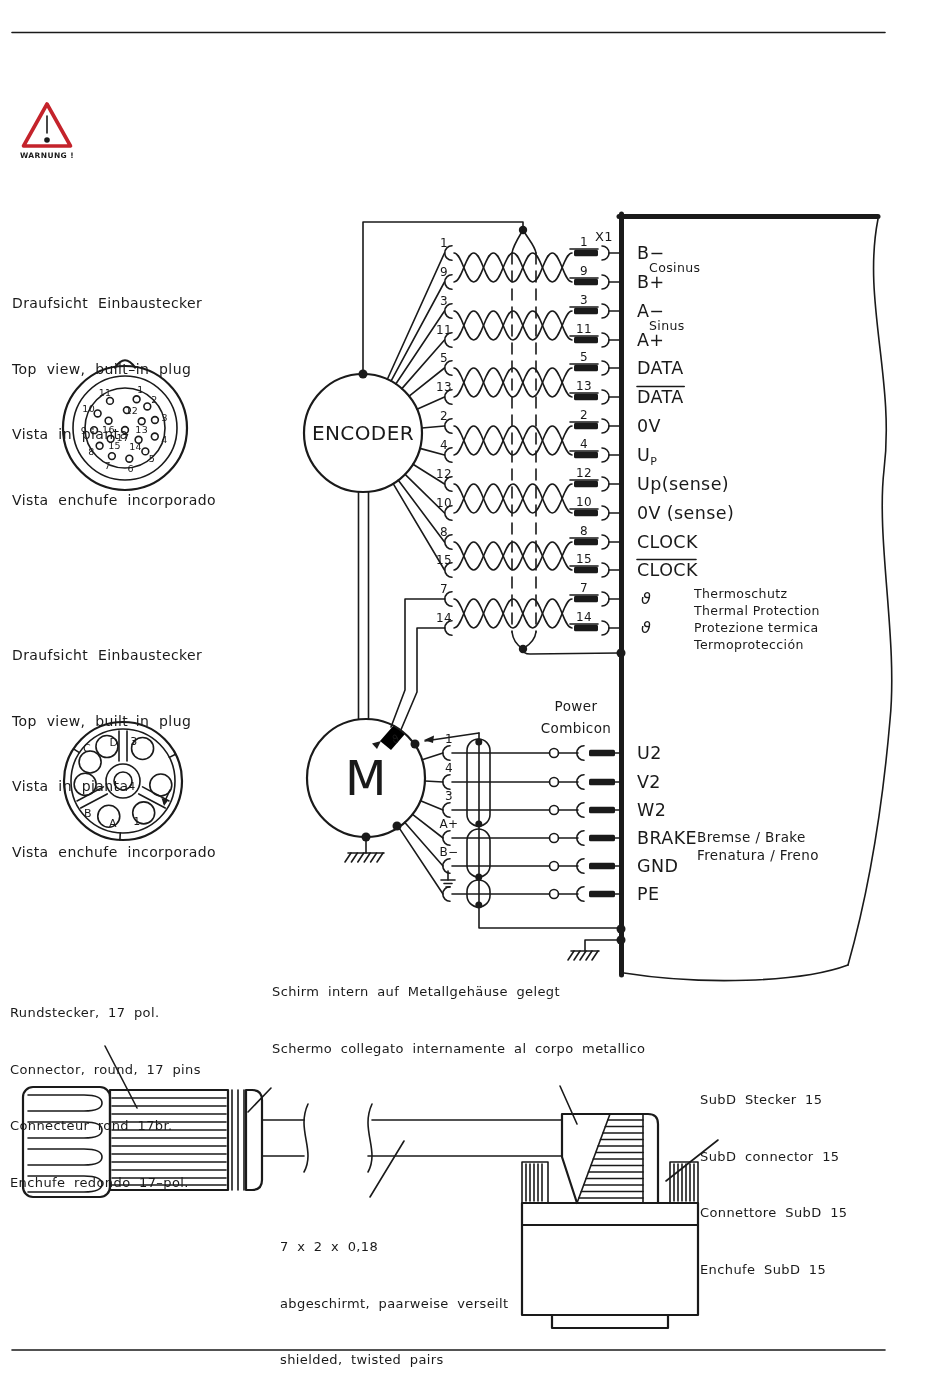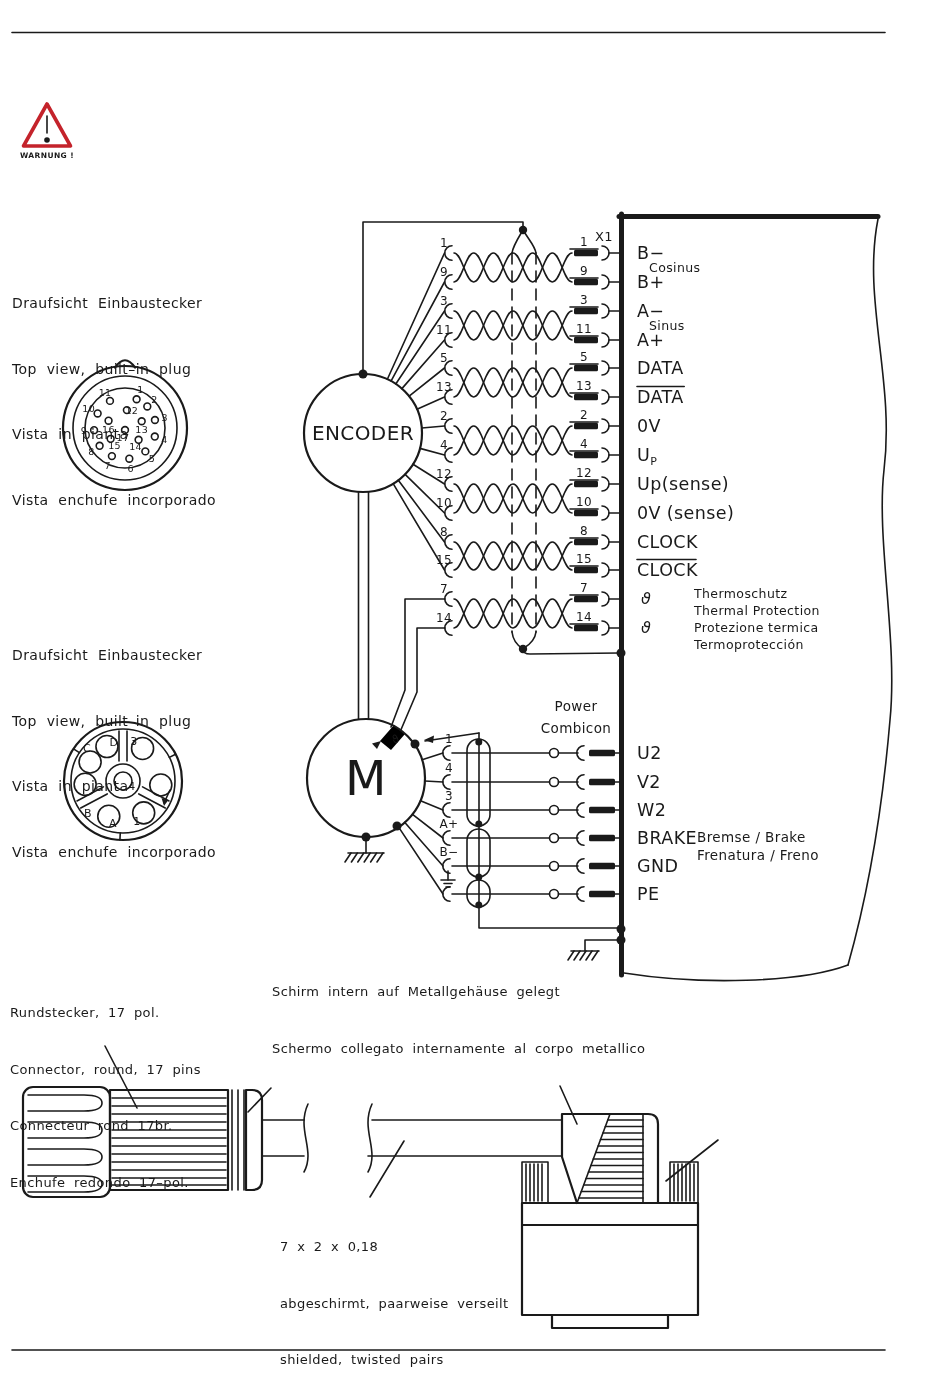--- a/index.html
+++ b/index.html
@@ -41,20 +41,26 @@
     <div>Connector, round, 17 pins</div>
     <div>Connecteur rond 17br.</div>
     <div>Enchufe redondo 17–pol.</div>
   </div>
 
   <div class="tblock small" style="left:272px;top:945px;">
     <div>Schirm intern auf Metallgehäuse gelegt</div>
     <div>Schermo collegato internamente al corpo metallico</div>
   </div>
 
+  <div class="tblock small" style="left:700px;top:1053px;">
+    <div>SubD Stecker 15</div>
+    <div>SubD connector 15</div>
+    <div>Connettore SubD 15</div>
+    <div>Enchufe SubD 15</div>
+  </div>
 
   <div class="tblock small" style="left:280px;top:1200px;">
     <div>7 x 2 x 0,18</div>
     <div>abgeschirmt, paarweise verseilt</div>
     <div>shielded, twisted pairs</div>
     
     
   </div>
 
   <svg id="diagram" width="950" height="1397" viewBox="0 0 950 1397">

